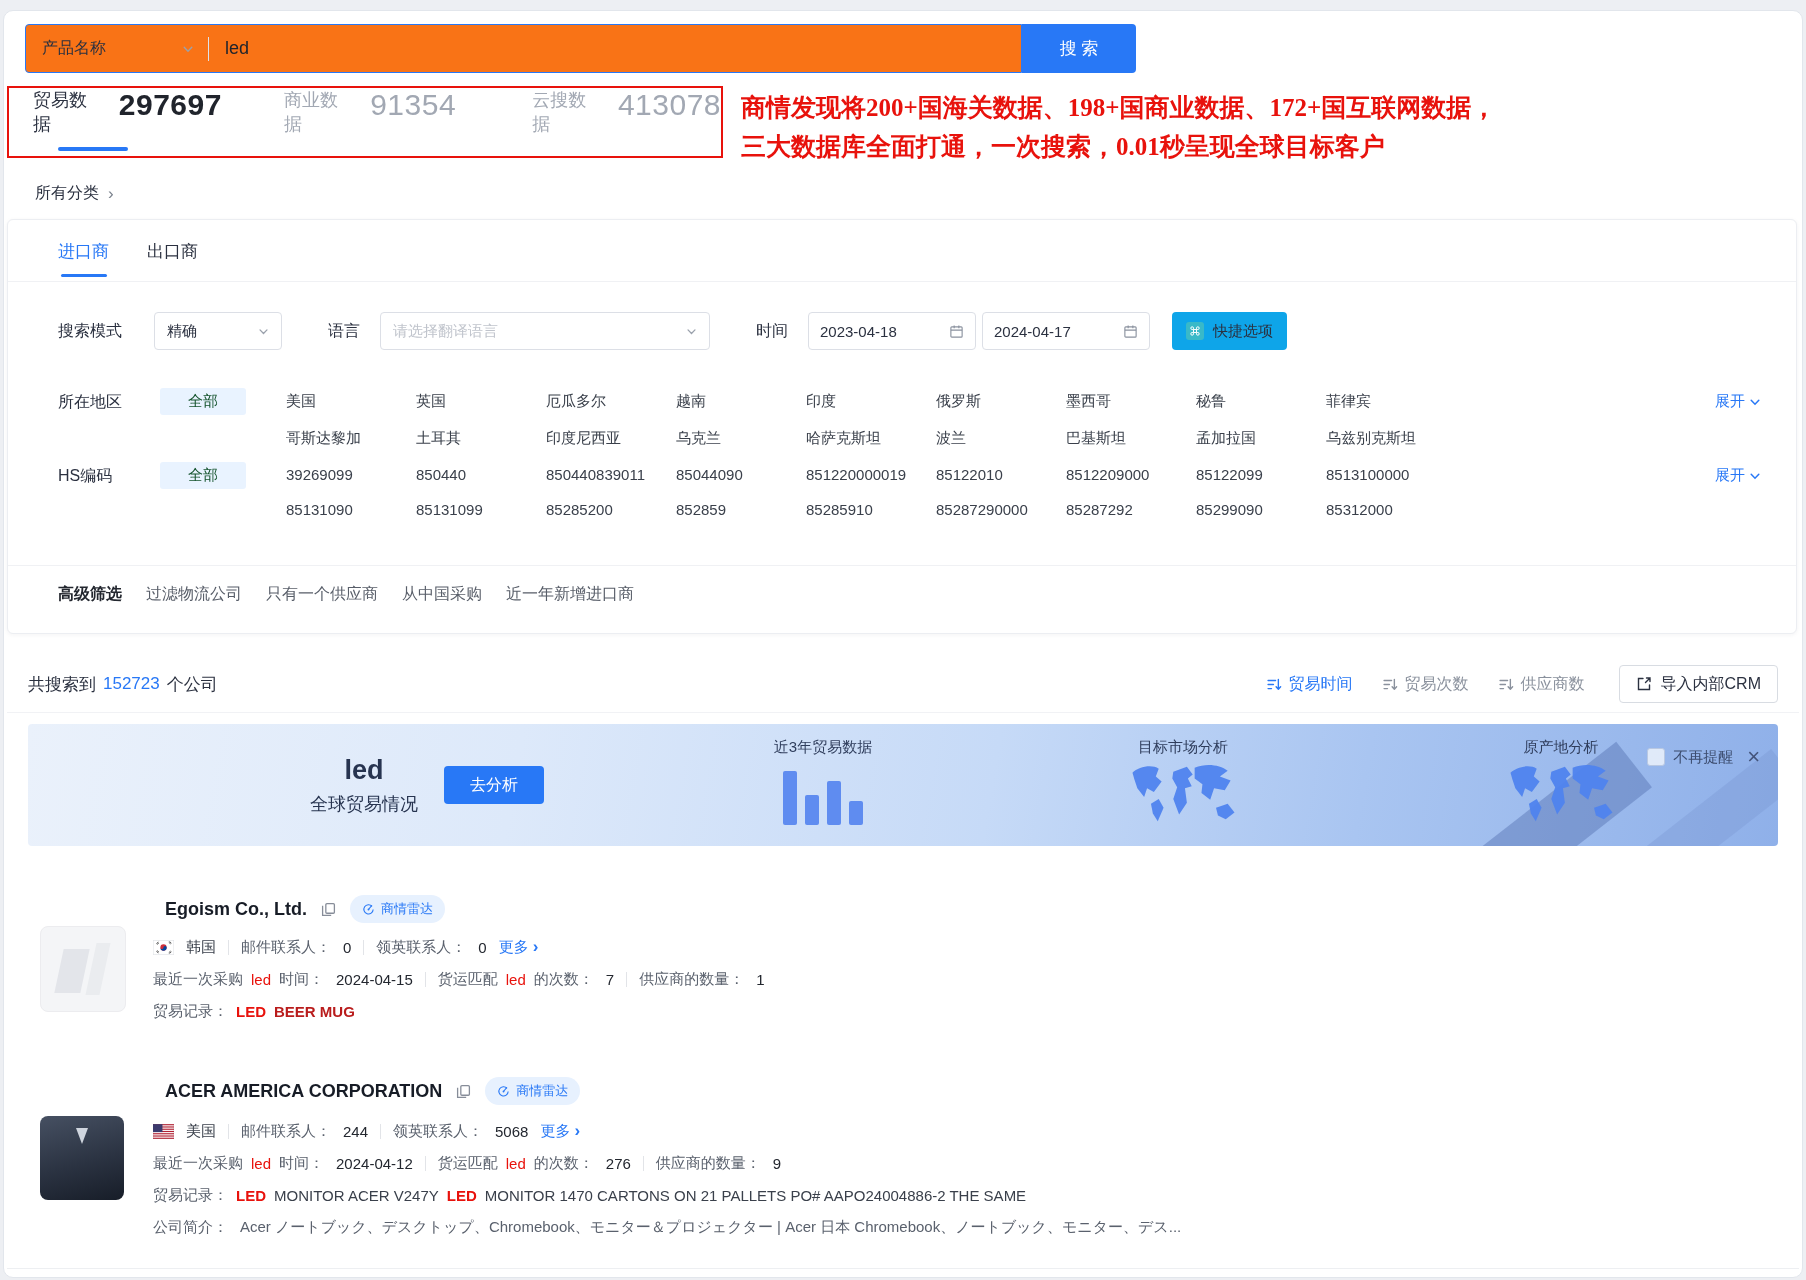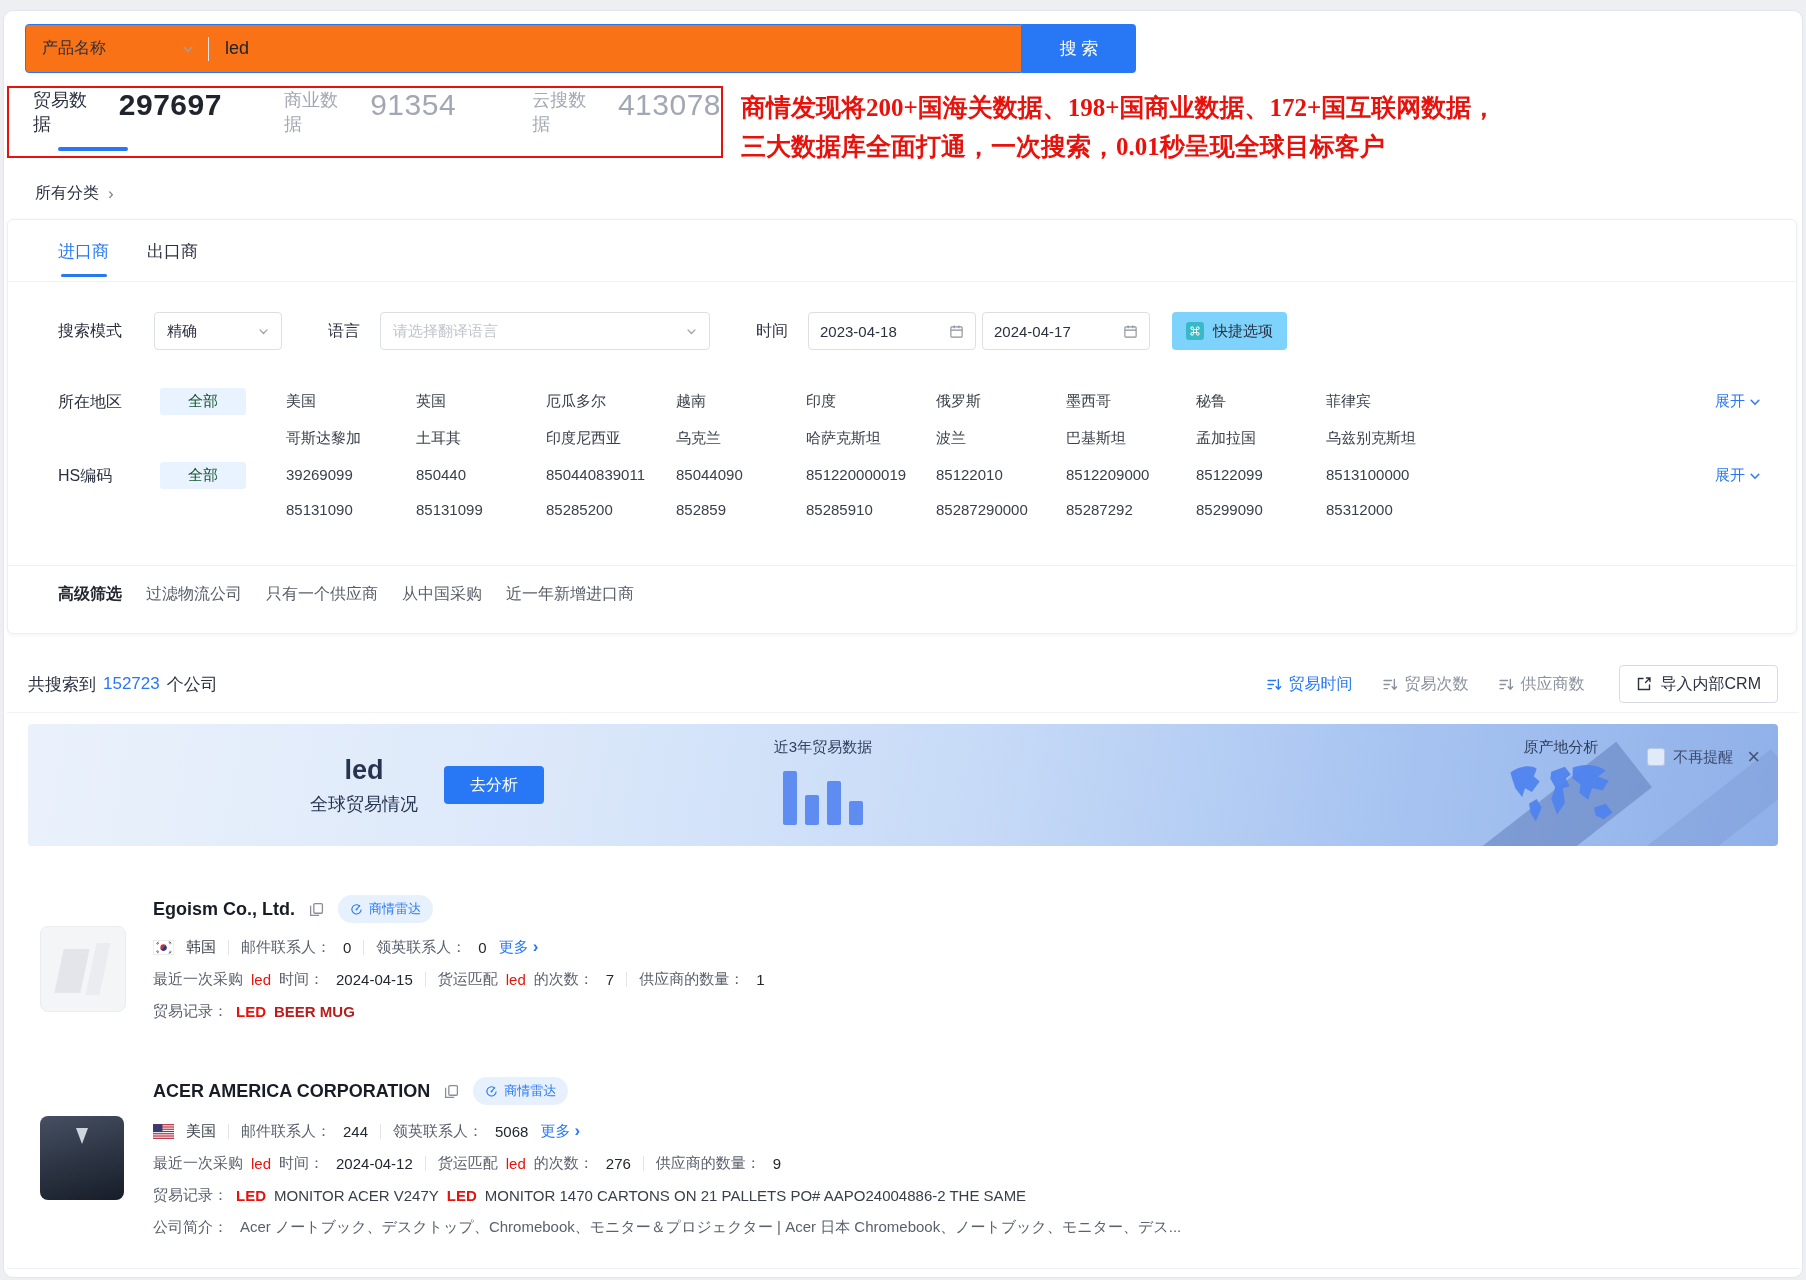--- a/index.html
+++ b/index.html
@@ -64,21 +64,21 @@
        justify-content:space-between;padding:0 12px;font-size:15px;background:#fff;
        cursor:pointer;box-sizing:border-box;color:#2b3140;}
   .sel .ph{color:#c0c4cc;}
   .mode-sel{width:128px;}
   .mid-label{font-size:16px;color:#2b3140;margin:0 20px 0 46px;}
   .lang-sel{width:330px;}
   .date-box{width:168px;height:38px;border:1px solid #dcdfe6;border-radius:4px;display:flex;
             align-items:center;justify-content:space-between;padding:0 11px;font-size:15px;
             color:#2b3140;cursor:pointer;box-sizing:border-box;background:#fff;}
   .date-box + .date-box{margin-left:6px;}
-  .quick-btn{margin-left:22px;background:#7dd3fc;border-radius:4px;height:38px;display:flex;
+  .quick-btn{margin-left:22px;background:#0ea5e9;border-radius:4px;height:38px;display:flex;
              align-items:center;gap:9px;padding:0 14px;font-size:15px;color:#2b3140;cursor:pointer;}
   .cmd-ic{width:18px;height:18px;background:#39b9c8;border-radius:3px;display:flex;
           align-items:center;justify-content:center;flex:none;}
 
   .row-region{top:168px;align-items:flex-start;}
   .row-hs{top:242px;align-items:flex-start;}
   .chip{background:#e9f3ff;color:#14532d;border-radius:3px;padding:4px 28px;font-size:15px;
         margin-left:6px;cursor:pointer;flex:none;}
   .grid9{display:grid;grid-template-columns:repeat(9,130px);row-gap:14px;margin-left:40px;
          font-size:15px;color:#3a404b;padding-top:4px;}
@@ -135,21 +135,21 @@
   .thumb{position:absolute;left:12px;width:84px;height:84px;border-radius:8px;overflow:hidden;}
   .thumb-light{top:38px;background:#f4f5f7;border:1px solid #ececef;}
   .thumb-light::before{content:"";position:absolute;left:18px;top:22px;width:26px;height:44px;
         background:#e3e5ea;transform:skewX(-12deg);}
   .thumb-light::after{content:"";position:absolute;left:50px;top:16px;width:14px;height:52px;
         background:#eaecef;transform:skewX(-12deg);}
   .thumb-dark{top:54px;background:linear-gradient(165deg,#465062 0%,#2b3342 55%,#171d28 100%);}
   .thumb-dark::before{content:"";position:absolute;left:36px;top:12px;width:12px;height:16px;
         background:#cfd5de;clip-path:polygon(50% 100%,0 0,100% 0);}
   .card-body{margin-left:125px;}
-  .c-title-row{display:flex;align-items:center;gap:14px;height:30px;margin-top:6px;}
+  .c-title-row{display:flex;align-items:center;gap:14px;height:30px;margin-top:6px;margin-left:12px;}
   .card2 .c-title-row{margin-top:14px;}
   .c-name{font-size:18px;font-weight:700;color:#171c26;}
   .copy-ic{color:#878d99;cursor:pointer;display:flex;}
   .badge{display:flex;align-items:center;gap:6px;background:#e7f1fe;color:#2878f6;font-size:13px;
          padding:5px 12px;border-radius:14px;cursor:pointer;}
   .c-row{display:flex;align-items:center;gap:12px;margin-top:13px;font-size:15px;color:#5a616d;}
   .card2 .c-row.r2{margin-top:15px;}
   .vsep{width:1px;height:15px;background:#e2e4e8;}
   .dark{color:#23272f;font-weight:500;}
   .red{color:#e8120c;}
@@ -408,20 +408,32 @@
   <div class="banner-item bi1">
     <div>近3年贸易数据</div>
     <div class="bars">
       <i style="height:54px;"></i>
         <i style="height:30px;"></i>
         <i style="height:44px;"></i>
         <i style="height:24px;"></i>
     </div>
   </div>
 
+  <div class="banner-item bi2">
+    <div>目标市场分析</div>
+    <div class="map-wrap">
+      <svg width="118" height="68" viewBox="0 0 120 70" fill="#4f83ee">
+        <path d="M8 12c6-6 20-9 27-4l-3 8 6 5-8 11-7-4-3 9-7-9-3-9z" opacity=".95"></path>
+        <path d="M27 44l8-5 5 9-6 14-5-8z" opacity=".95"></path>
+        <path d="M50 11l14-5 6 8-5 4 4 8-7 2 2 15-8 12-6-16 4-12-5-9z" opacity=".95"></path>
+        <path d="M72 7c12-5 26-3 34 3l-8 6 11 4-6 10-11-2-4 12-9-7 1-9-8-6z" opacity=".95"></path>
+        <path d="M94 48l12-4 7 9-9 7-8-4z" opacity=".95"></path>
+      </svg>
+    </div>
+  </div>
 
   <div class="banner-item bi3">
     <div>原产地分析</div>
     <div class="map-wrap">
       <svg width="118" height="68" viewBox="0 0 120 70" fill="#4f83ee">
         <path d="M8 12c6-6 20-9 27-4l-3 8 6 5-8 11-7-4-3 9-7-9-3-9z" opacity=".95"></path>
         <path d="M27 44l8-5 5 9-6 14-5-8z" opacity=".95"></path>
         <path d="M50 11l14-5 6 8-5 4 4 8-7 2 2 15-8 12-6-16 4-12-5-9z" opacity=".95"></path>
         <path d="M72 7c12-5 26-3 34 3l-8 6 11 4-6 10-11-2-4 12-9-7 1-9-8-6z" opacity=".95"></path>
         <path d="M94 48l12-4 7 9-9 7-8-4z" opacity=".95"></path>

